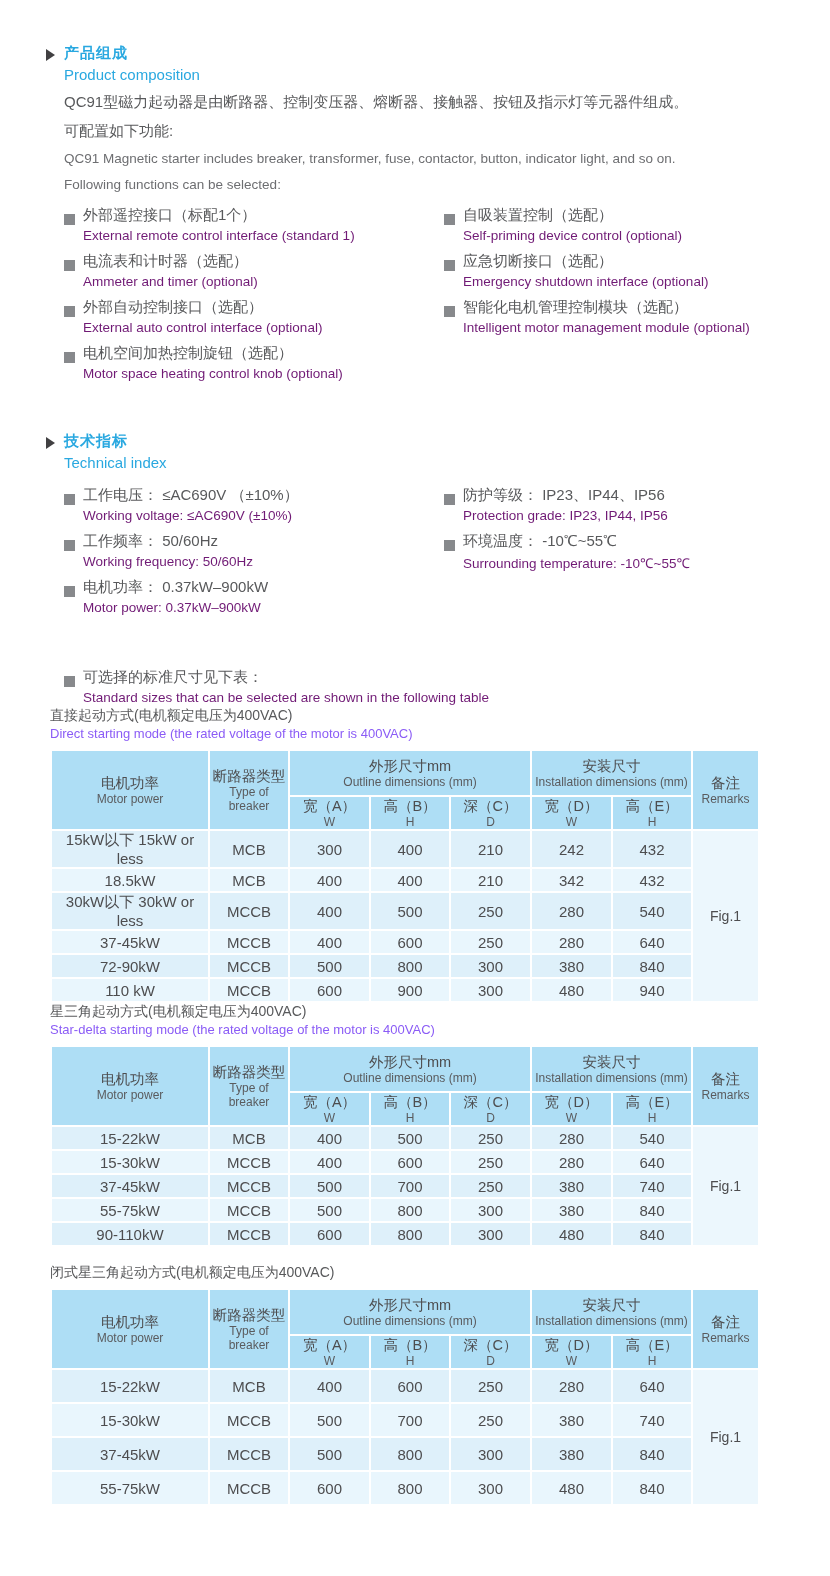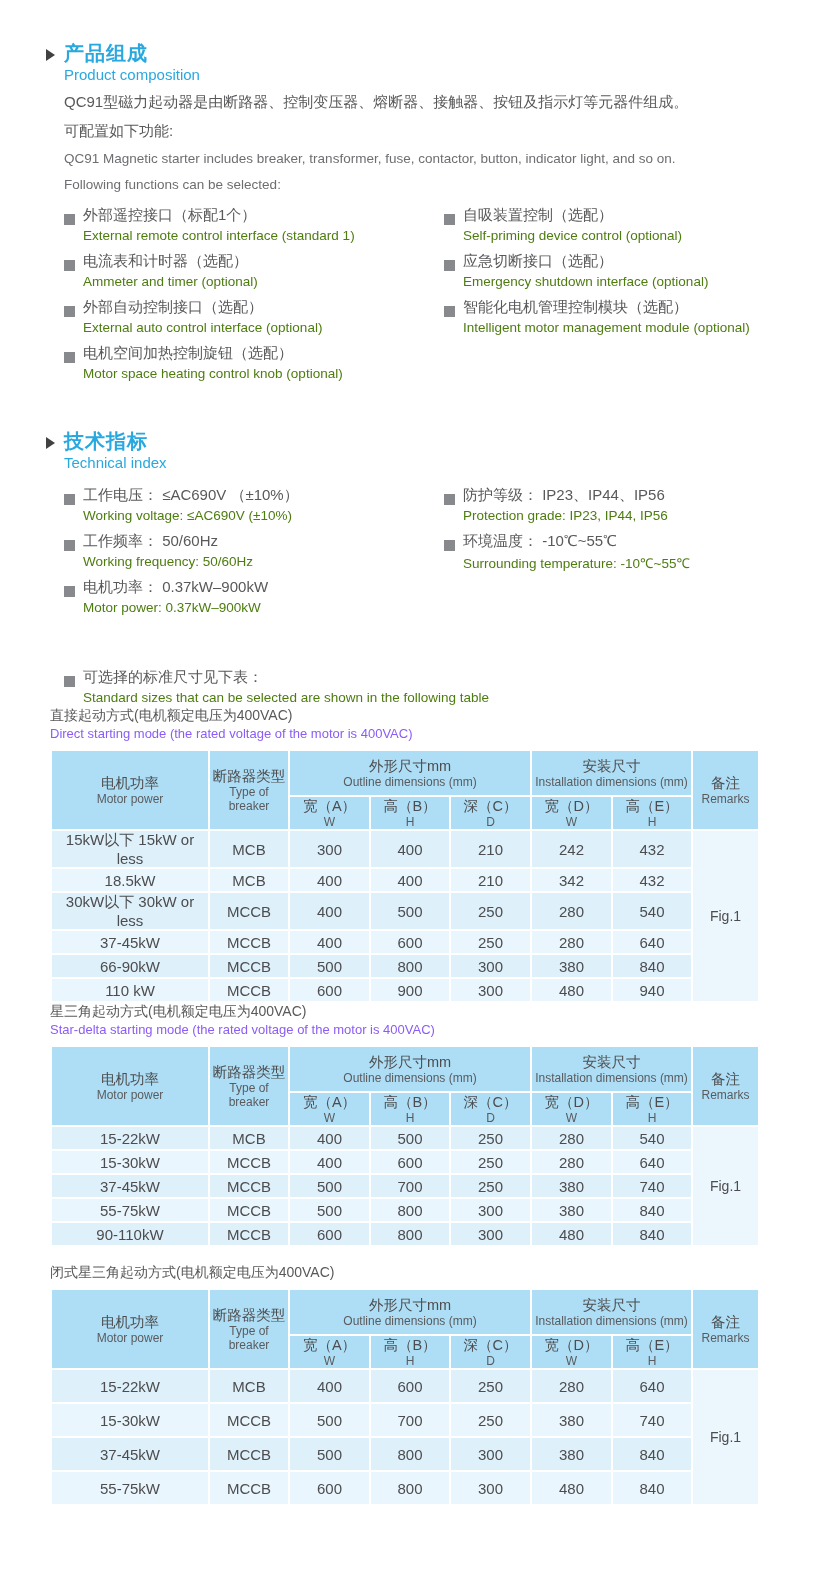--- a/index.html
+++ b/index.html
@@ -3,39 +3,39 @@
 <meta charset="utf-8">
 <style>
   html,body{margin:0;padding:0;background:#ffffff;}
   .page{position:relative;width:830px;height:1576px;background:#ffffff;
         font-family:"Liberation Sans",sans-serif;overflow:hidden;}
 
   
   .sec-head{position:absolute;left:46px;display:flex;gap:9px;}
   .tri{width:0;height:0;border-left:9px solid #414042;border-top:6px solid transparent;
        border-bottom:6px solid transparent;margin-top:9px;}
-  .sec-title{font-size:20px;line-height:26px;color:#29a8e0;font-weight:700;letter-spacing:1px;margin:0;}
+  .sec-title{font-size:15px;line-height:26px;color:#29a8e0;font-weight:700;letter-spacing:1px;margin:0;}
   .sec-sub{font-size:15px;color:#29a8e0;margin-top:0;}
   #sec1{top:40px;}
   #sec2{top:428px;}
 
   
   .paras{position:absolute;left:64px;top:92px;width:720px;}
   .para-zh{font-size:15px;line-height:19px;color:#58595b;margin:0 0 10px 0;}
   .para-en{font-size:13.5px;line-height:18px;color:#6d6e71;margin:0 0 8px 0;}
 
   
   .list-cols{position:absolute;left:64px;display:flex;}
   #features{top:204px;}
   #specs{top:484px;}
   .lcol{width:380px;}
   .item{margin-bottom:4px;}
   .item-zh{font-size:15px;color:#58595b;display:flex;align-items:flex-end;gap:8px;height:21px;}
   .sq{width:11px;height:11px;background:#87898c;flex:none;}
-  .item-en{font-size:13.5px;color:#4d7c0f;margin:3px 0 0 19px;height:18px;}
+  .item-en{font-size:13.5px;color:#701a75;margin:3px 0 0 19px;height:18px;}
 
   
   #note{position:absolute;left:64px;top:666px;}
 
   
   .tblock{position:absolute;left:50px;width:712px;}
   #tb0{top:707px;} #tb1{top:1003px;} #tb2{top:1264px;}
   .tcap-zh{font-size:14px;color:#58595b;height:19px;}
   .tcap-en{font-size:13px;color:#8b5cf6;height:18px;}
   table{margin-top:5px;border-collapse:collapse;table-layout:fixed;width:708px;}
@@ -277,21 +277,21 @@
           <tr>
             <td>37-45kW</td>
             <td>MCCB</td>
             <td>400</td>
             <td>600</td>
             <td>250</td>
             <td>280</td>
             <td>640</td>
           </tr>
           <tr>
-            <td>66-90kW</td>
+            <td>72-90kW</td>
             <td>MCCB</td>
             <td>500</td>
             <td>800</td>
             <td>300</td>
             <td>380</td>
             <td>840</td>
           </tr>
           <tr>
             <td>110 kW</td>
             <td>MCCB</td>

